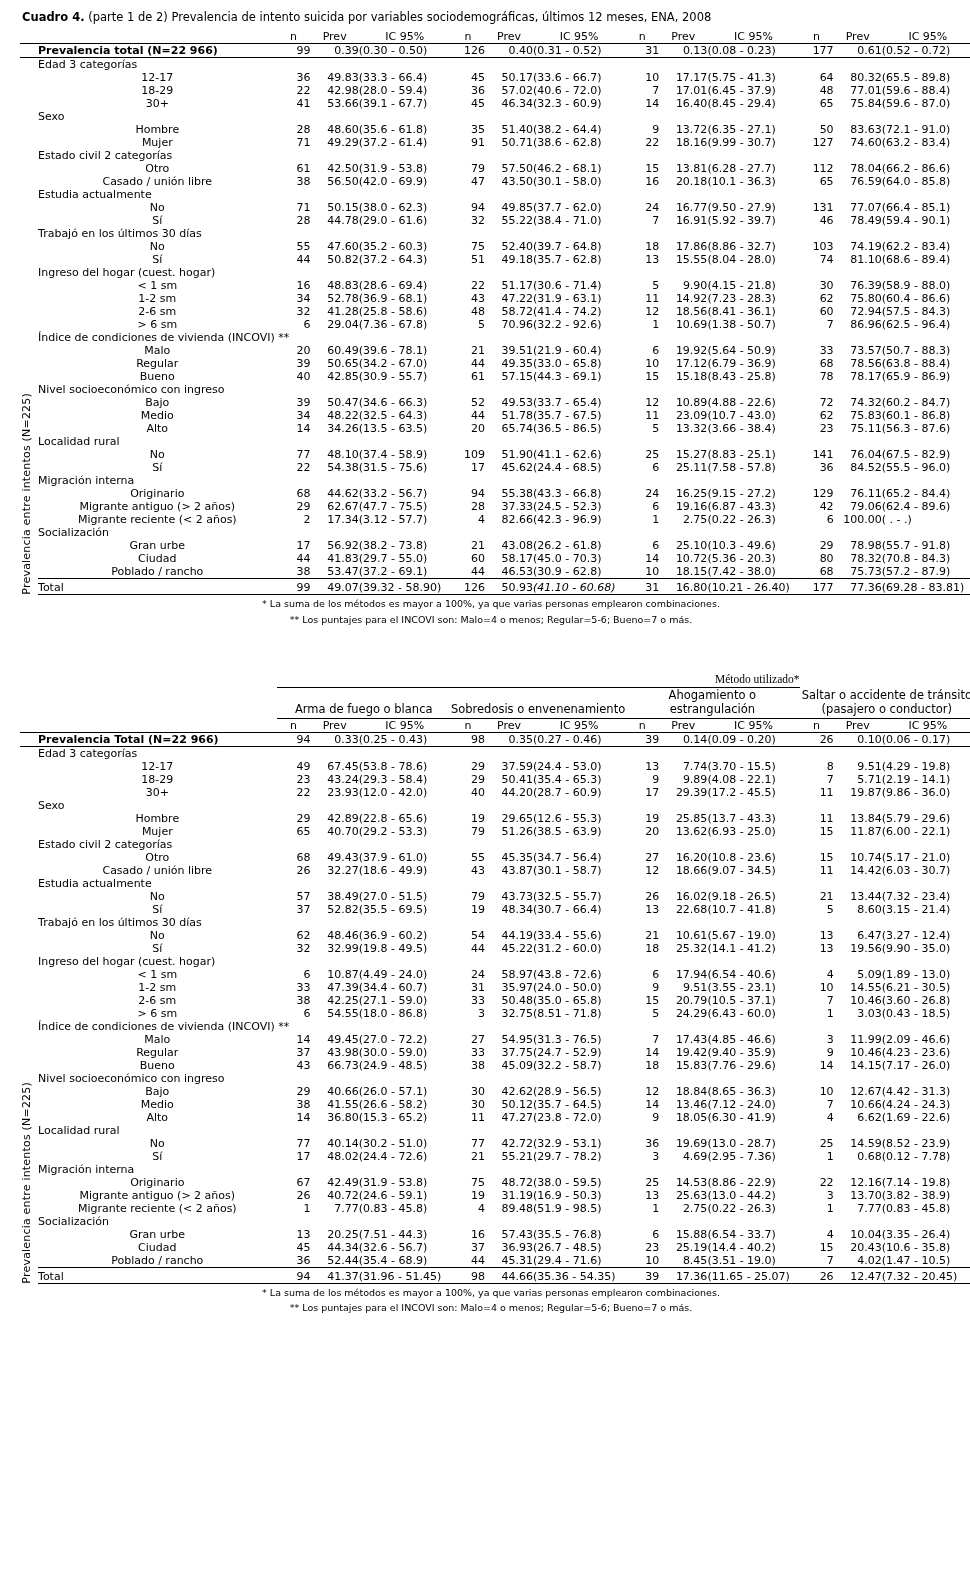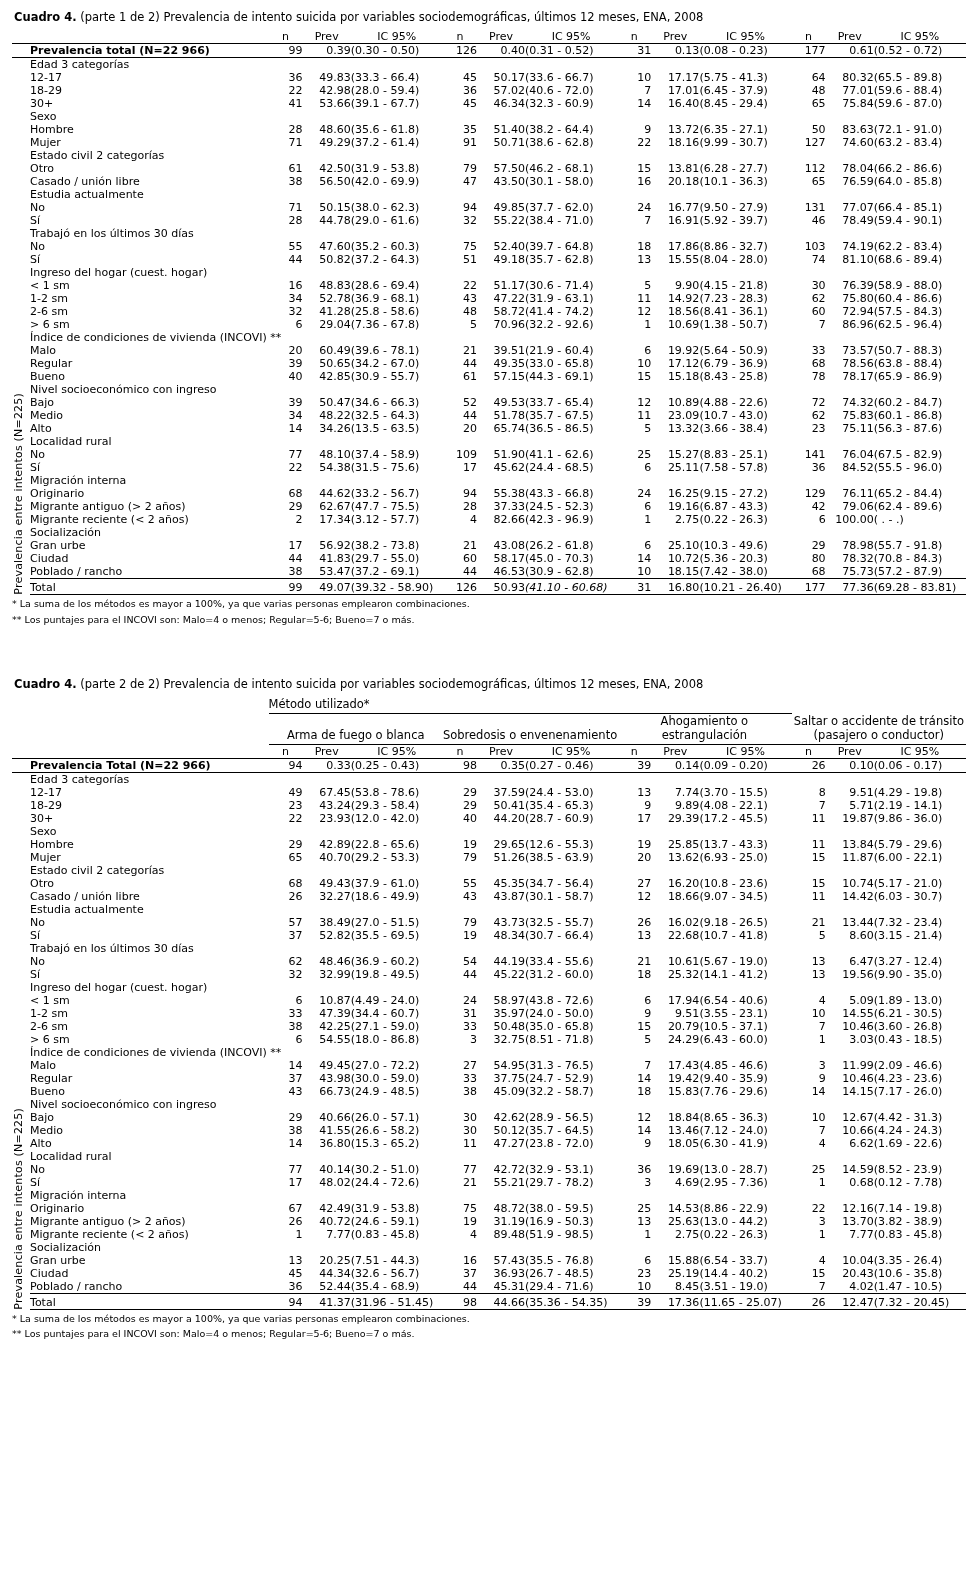--- a/index.html
+++ b/index.html
@@ -1,38 +1,38 @@
 <!DOCTYPE html>
 <html><head>
 <meta charset="utf-8">
 <style>
   html,body{margin:0;padding:0;background:#fff;}
   body{width:970px;font-family:"DejaVu Sans","Liberation Sans",sans-serif;color:#000;}
-  .page{width:970px;padding:6px 8px 10px 12px;box-sizing:border-box;}
+  .page{width:970px;padding:6px 8px 10px 20px;box-sizing:border-box;}
   .caption{font-size:11.5px;margin:4px 0 6px 2px;}
   .caption b{font-weight:bold;}
   table.tbl{border-collapse:collapse;width:954px;font-size:11px;}
   table.tbl td,table.tbl th{padding:0;vertical-align:bottom;}
   .grp-head{text-align:center;font-size:11.5px;padding-bottom:1px;}
   .grp-head .line{border-bottom:1px solid #000;display:block;padding-bottom:2px;}
   .sub-head{text-align:center;font-size:11px;padding:1px 0 2px 0;}
   .rowline-top td{border-top:1px solid #000;}
   .rowline-bot td{border-bottom:1px solid #000;}
   .lbl{text-align:left;padding-left:4px;white-space:nowrap;}
   .n{text-align:right;padding-right:8px;white-space:nowrap;}
   .prev{text-align:right;padding-right:10px;white-space:nowrap;}
   .ic{text-align:left;padding-right:14px;white-space:nowrap;}
   .sect{font-size:11px;padding-left:6px;padding-top:3px;}
-  .ind1{padding-left:20px;}
+  .ind1{padding-left:20px;text-align:center;}
   .total td{font-weight:normal;}
   .sidelabel{width:18px;text-align:center;vertical-align:middle;}
   .sidelabel .rot{writing-mode:vertical-rl;transform:rotate(180deg);font-size:11px;letter-spacing:.2px;white-space:nowrap;}
-  .footnote{font-size:9.5px;margin-top:3px;line-height:1.35;}
+  .footnote{font-size:9.5px;margin-top:3px;line-height:1.35;text-align:center;}
   .bold{font-weight:bold;}
-  .metodo{text-align:left;font-size:11.5px;}
+  .metodo{text-align:right;font-size:11.5px;font-family:Liberation Serif, serif;}
   .metodo .line{border-bottom:1px solid #000;display:block;padding-bottom:2px;}
   .spacer{height:46px;}
   td.nb{border:0;}
 </style>
 </head>
 <body>
 
 <div class="page">
 
   <div class="caption">
@@ -600,24 +600,20 @@
         </td>
       </tr>
     </tbody>
   </table>
 
   <div class="footnote">* La suma de los métodos es mayor a 100%, ya que varias personas emplearon combinaciones.</div>
   <div class="footnote">** Los puntajes para el INCOVI son: Malo=4 o menos; Regular=5-6; Bueno=7 o más.</div>
 
   <div class="spacer"></div>
 
-  <div class="caption">
-    <b>Cuadro 4.</b>
-    <span>(parte 2 de 2) Prevalencia de intento suicida por variables sociodemográficas, últimos 12 meses, ENA, 2008</span>
-  </div>
 
   <table class="tbl">
     <colgroup>
       <col style="width:18px">
         <col style="width:238px">
       <col style="width:34px">
         <col style="width:48px">
         <col style="width:92px">
       <col style="width:34px">
         <col style="width:48px">

